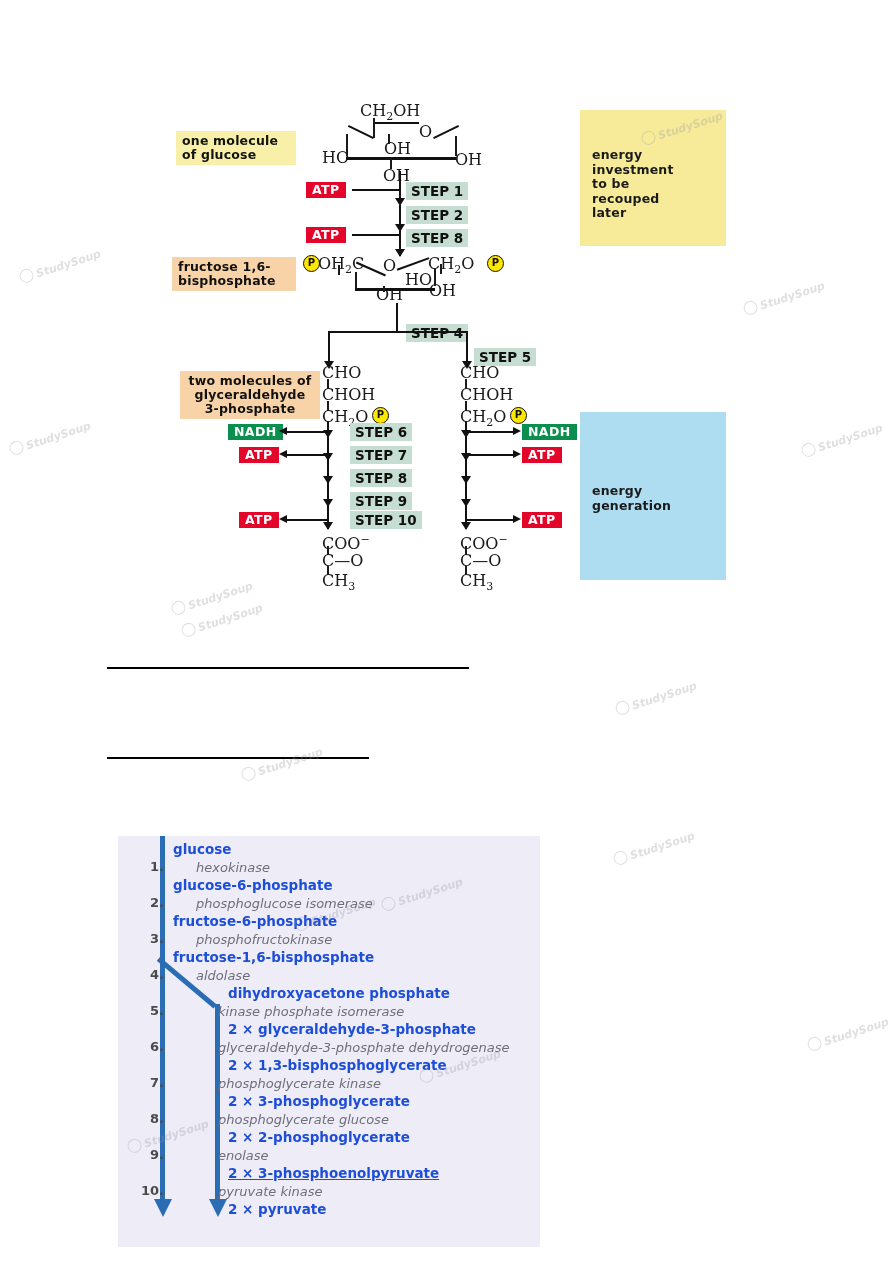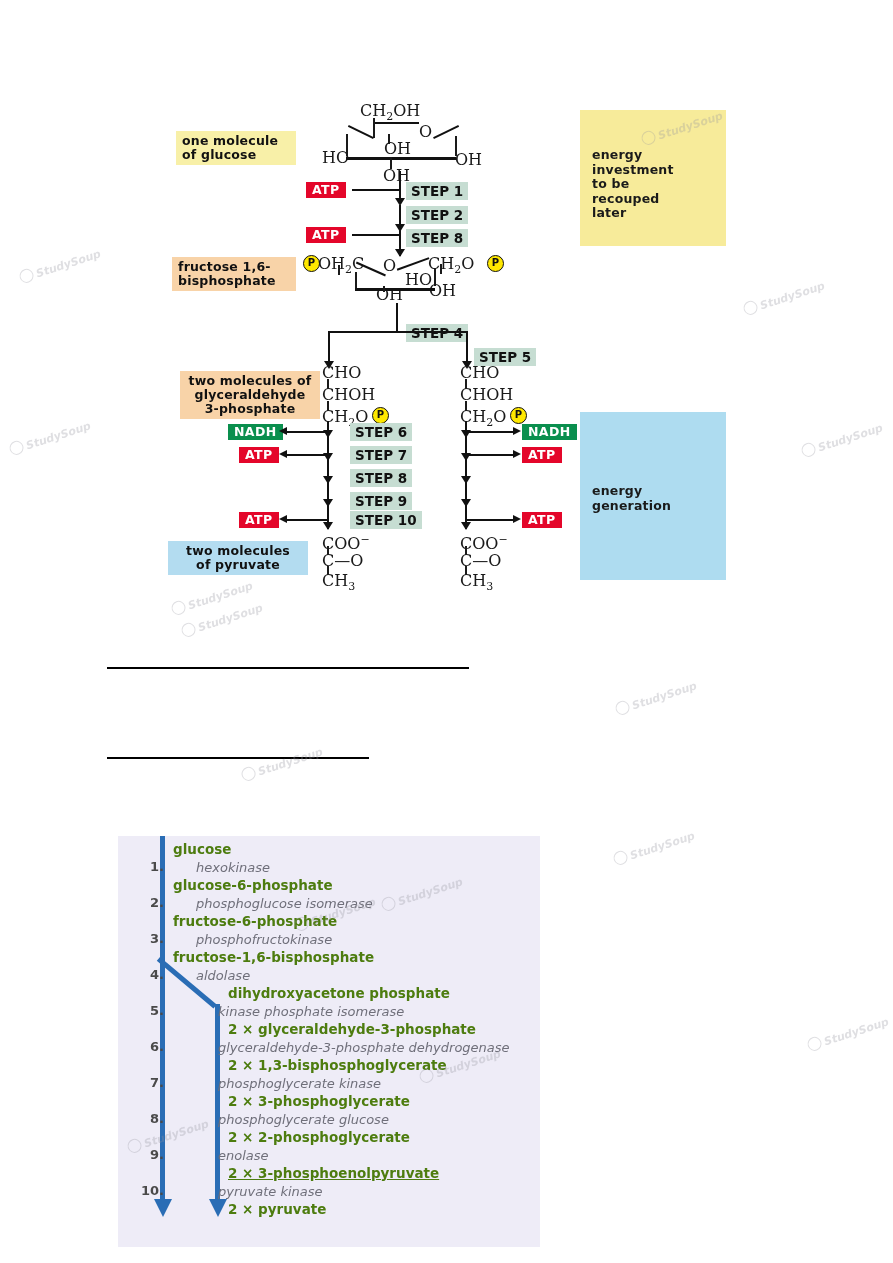--- a/index.html
+++ b/index.html
@@ -76,21 +76,21 @@
   
   #steplist{
     position:absolute;left:118px;top:836px;width:422px;height:411px;
     background:#eeecf7;
   }
   .num{
     position:absolute;left:10px;width:36px;text-align:right;
     font-weight:bold;font-size:13px;color:#4a4a4a;
   }
   .cpd{
-    position:absolute;font-weight:bold;font-size:13.5px;color:#4d7c0f;
+    position:absolute;font-weight:bold;font-size:13.5px;color:#1d4ed8;
     white-space:nowrap;
   }
   .enz{
     position:absolute;font-style:italic;font-size:13px;color:#6f6f7a;
     white-space:nowrap;
   }
   .blueline{position:absolute;background:#2a6db5;width:5px;}
   .bluediag{position:absolute;background:#2a6db5;height:5px;transform-origin:0 0;}
   .bluearrow{
     position:absolute;width:0;height:0;
@@ -118,22 +118,20 @@
   <div class="lbl lbl-yellow" style="left:176px;top:131px;width:108px;">one molecule
 of glucose</div>
 
   <div class="lbl lbl-orange" style="left:172px;top:257px;width:112px;">fructose 1,6-
 bisphosphate</div>
 
   <div class="lbl lbl-orange" style="left:168px;top:371px;width:128px;text-align:center;margin-left:12px;">two molecules of
 glyceraldehyde
 3-phosphate</div>
 
-  <div class="lbl lbl-blue" style="left:168px;top:541px;width:128px;text-align:center;">two molecules
-of pyruvate</div>
 
   <div class="chem" style="left:360px;top:103px;">CH<sub>2</sub>OH</div>
   <div class="chem" style="left:419px;top:124px;">O</div>
   <div class="chem" style="left:322px;top:150px;">HO</div>
   <div class="chem" style="left:384px;top:141px;">OH</div>
   <div class="chem" style="left:455px;top:152px;">OH</div>
   <div class="chem" style="left:383px;top:168px;">OH</div>
 
   <div class="bondline" style="left:373px;top:118px;height:20px;"></div>
   <div class="hline" style="left:347px;top:131px;width:28px;height:1.5px;transform:rotate(26deg);"></div>

